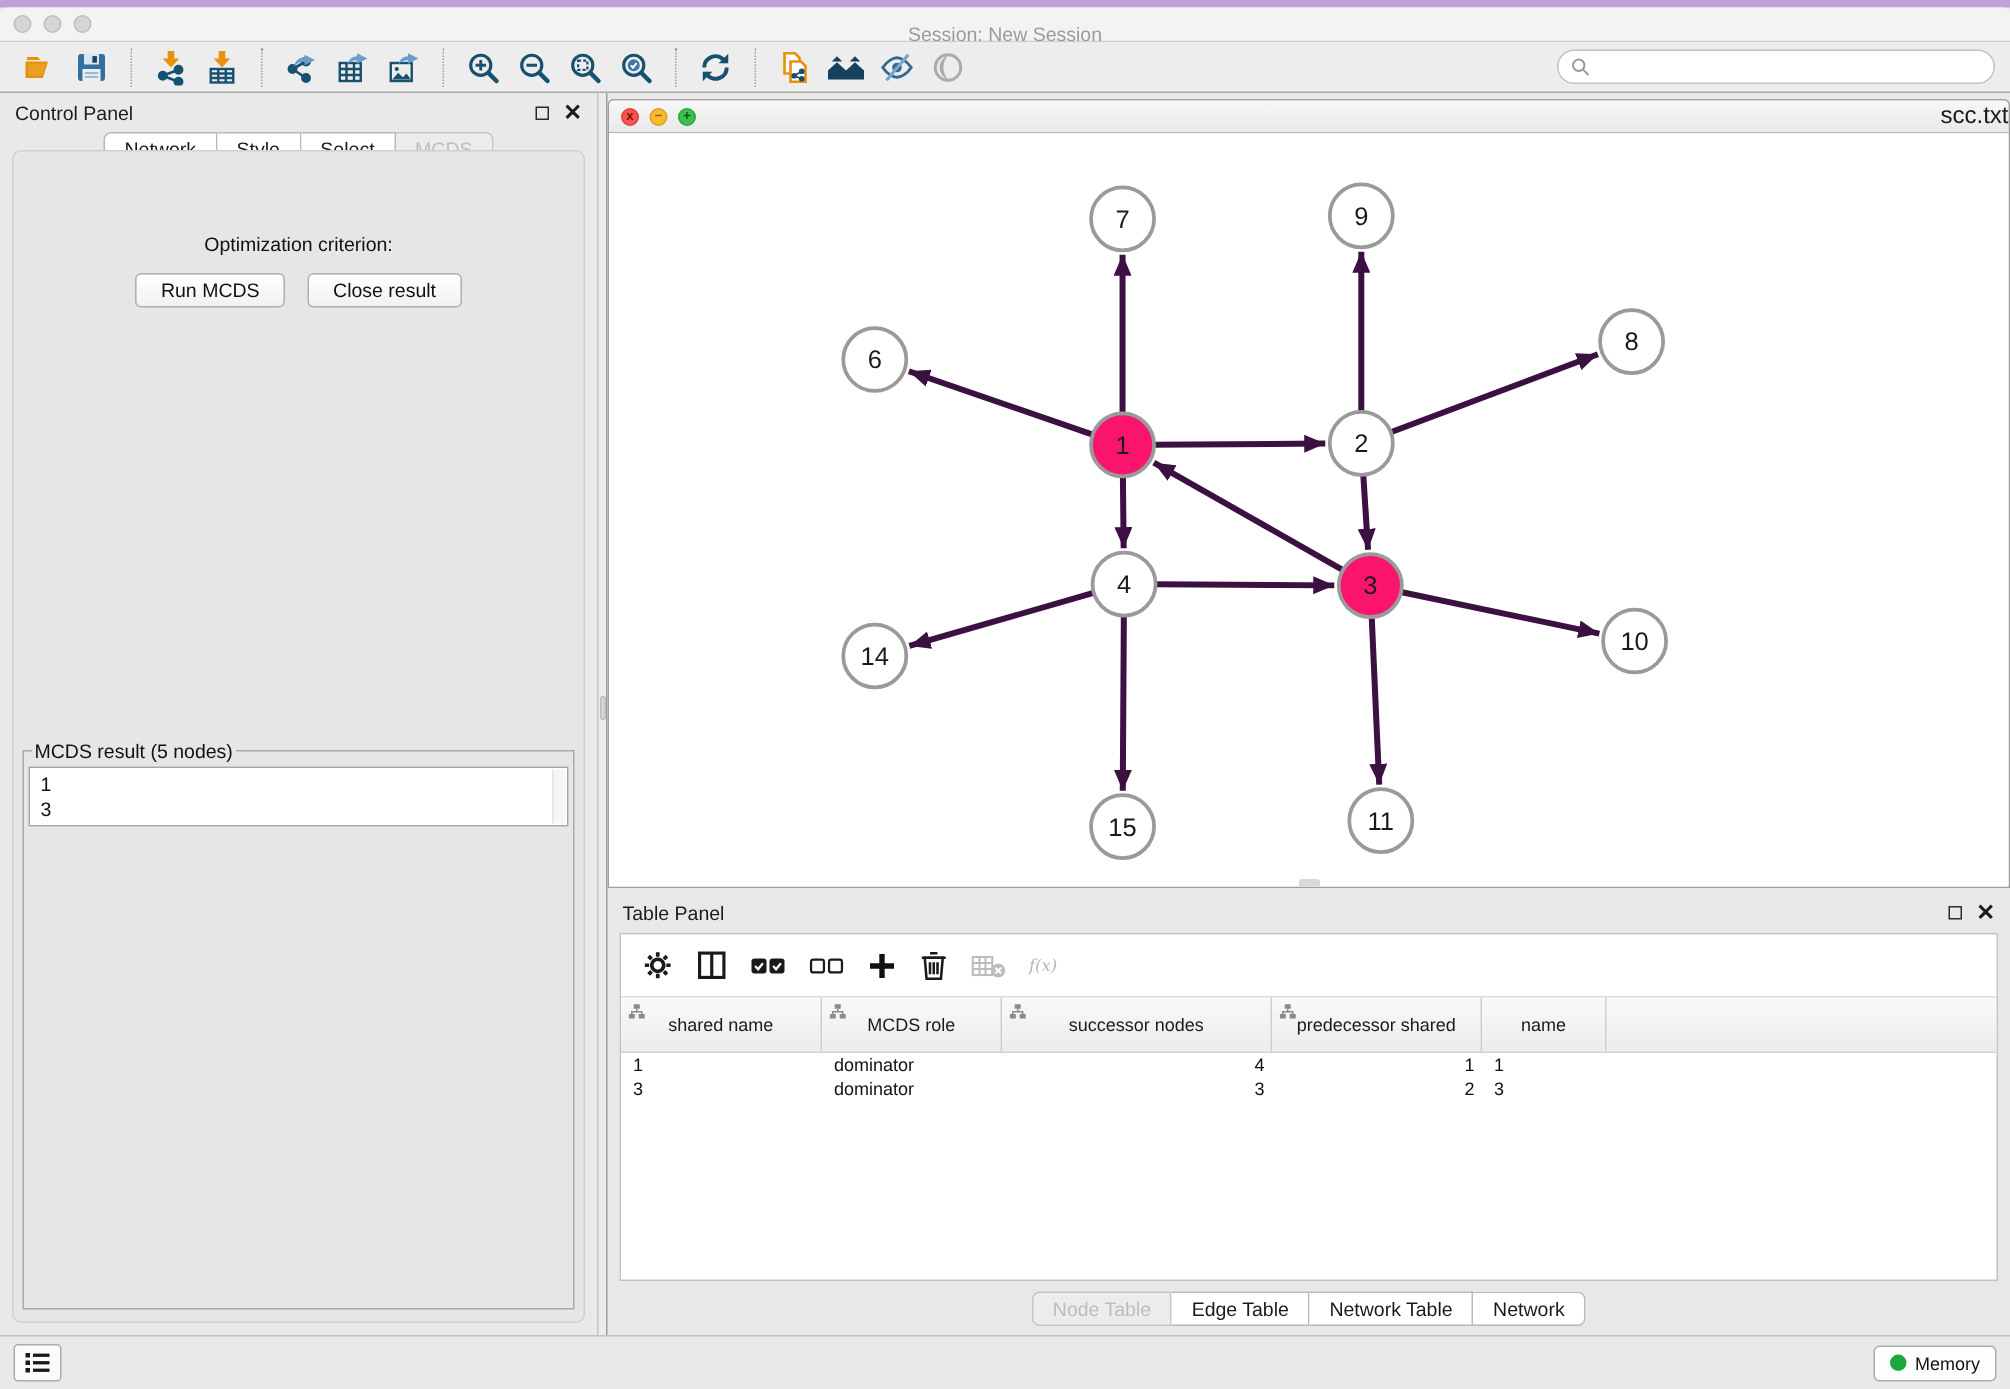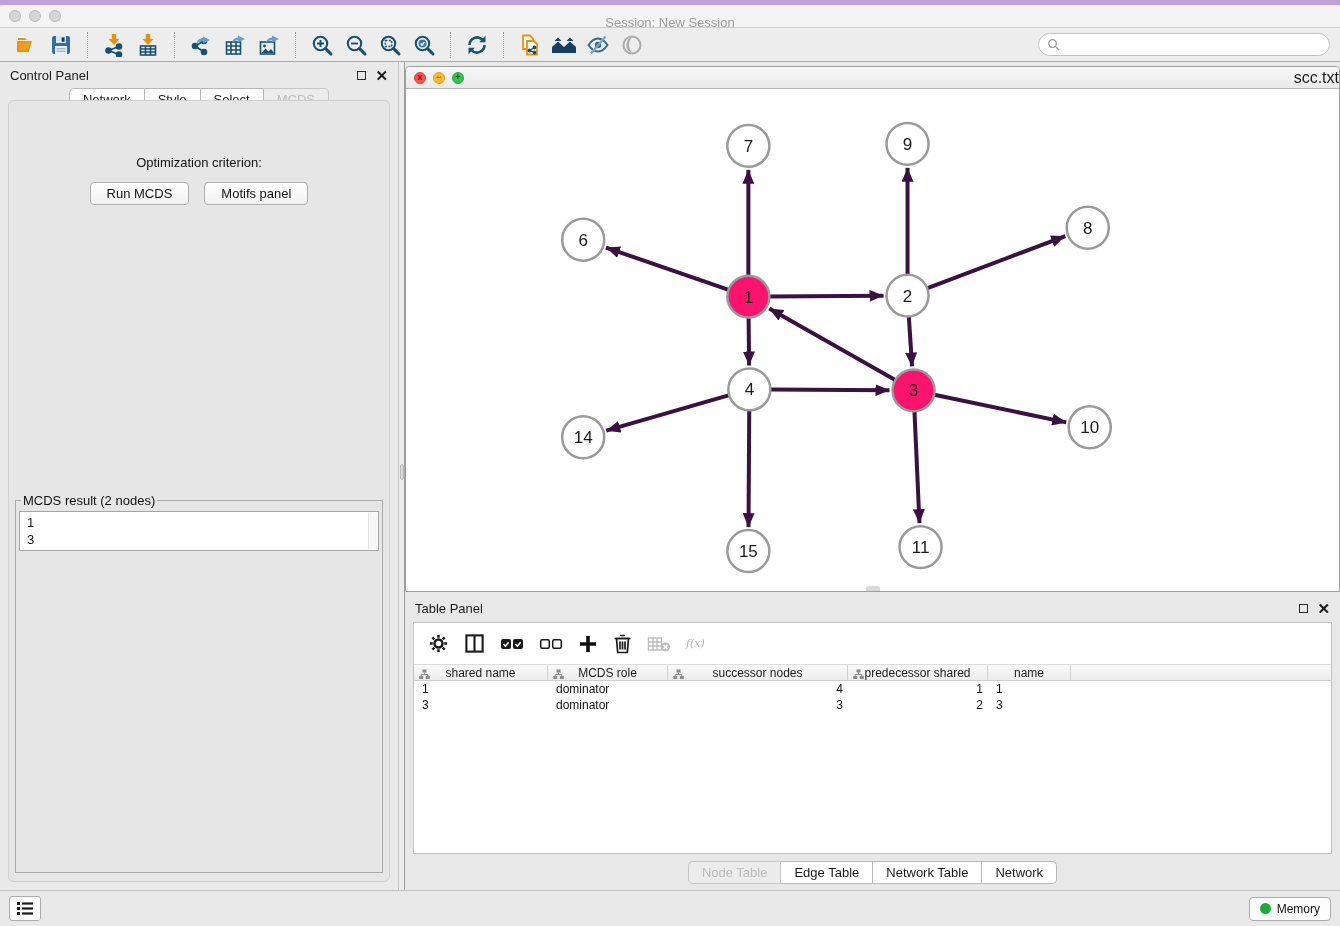--- a/index.html
+++ b/index.html
@@ -70,21 +70,21 @@
   .canvas { flex:1; position:relative; background:#fff; }
   .canvas svg { position:absolute; inset:0; width:100%; height:100%; }
   .hgrip { position:absolute; bottom:0; left:50%; margin-left:-7px; width:14px; height:5px; background:#d9d9d9; border-radius:2px 2px 0 0; }
 
   
   .table-panel { flex:1; display:flex; flex-direction:column; margin-top:3px; min-height:0; }
   .tp-content { margin:1px 8px 0 8px; background:#fff; border:1px solid #c3c3c3; flex:1; display:flex; flex-direction:column; overflow:hidden; }
   .tp-toolbar { height:41px; display:flex; align-items:center; gap:15px; padding-left:14px; background:#fff; }
   .ticon { display:flex; align-items:center; justify-content:center; }
   .fx-label { font-family:"DejaVu Serif", serif; font-style:italic; font-size:11px; color:#b5b5b5; }
-  .thead { display:flex; height:17px; background:linear-gradient(#f9f9f9,#ececec); border-top:1px solid #dcdcdc; border-bottom:1px solid #cfcfcf; }
+  .thead { display:flex; height:38px; background:linear-gradient(#f9f9f9,#ececec); border-top:1px solid #dcdcdc; border-bottom:1px solid #cfcfcf; }
   .hcell { position:relative; display:flex; align-items:center; justify-content:center; font-size:12px; color:#1a1a1a; border-right:1px solid #cfcfcf; }
   .hcell .tree { position:absolute; left:5px; top:4px; }
   .trow { display:flex; height:16px; align-items:center; }
   .tcell { font-size:12px; color:#111; overflow:hidden; white-space:nowrap; }
   .a-left { text-align:left; padding-left:8px; }
   .a-right { text-align:right; padding-right:5px; }
   .tp-tabs { display:flex; justify-content:center; margin:7px 0 6px 0; }
 
   
   .statusbar { height:36px; background:#e9e9e9; border-top:1px solid #c2c2c2; display:flex; align-items:center; padding:0 9px; }
@@ -275,24 +275,24 @@
         <span class="tab">Network</span>
         <span class="tab">Style</span>
         <span class="tab">Select</span>
         <span class="tab selected">MCDS</span>
       </div>
       <div class="cp-body">
         <div class="cp-inner">
           <div class="opt-label">Optimization criterion:</div>
           <div class="btn-row">
             <button class="pbtn">Run MCDS</button>
-            <button class="pbtn">Motifs panel</button>
+            <button class="pbtn">Close result</button>
           </div>
           <fieldset class="mcds-fieldset">
-            <legend>MCDS result (2 nodes)</legend>
+            <legend>MCDS result (5 nodes)</legend>
             <div class="result-box">
               <div class="vscroll-track"></div>
             <div class="result-line">1</div>
                 <div class="result-line">3</div>
               </div>
           </fieldset>
         </div>
       </div>
     </div>
 

